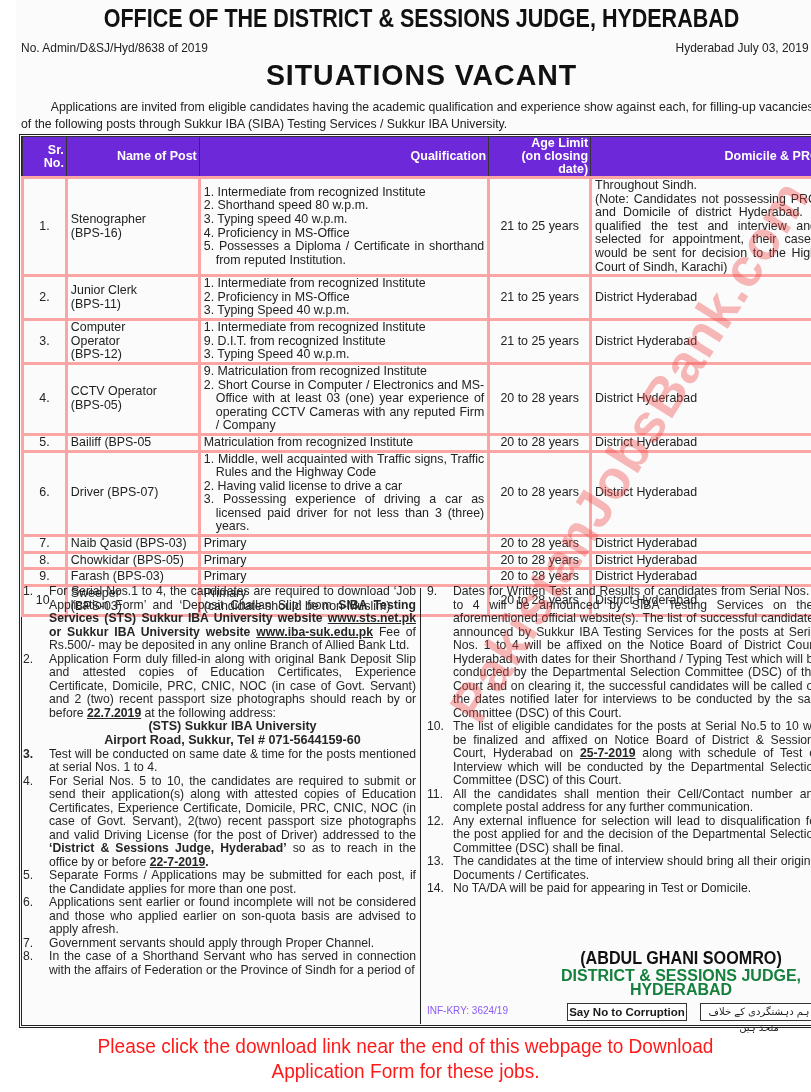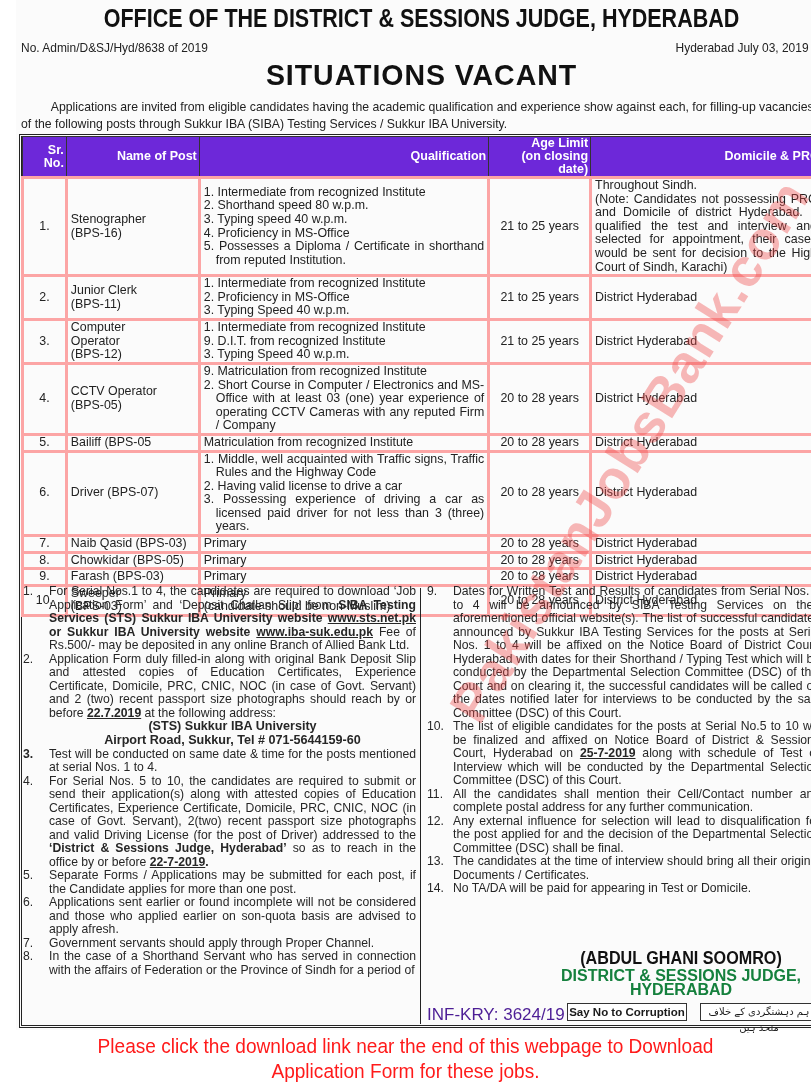--- a/index.html
+++ b/index.html
@@ -53,21 +53,21 @@
   .note { display: flex; text-align: justify; }
   .note .num { width: 26px; flex: 0 0 26px; }
   .note .txt { flex: 1; }
   .note.cont .txt { padding-left: 26px; }
   b.u { text-decoration: underline; }
   .addr { text-align: center; font-weight: bold; font-size: 12.6px; line-height: 13.8px; padding-left: 26px; }
 
   .sig { position: absolute; left: 540px; top: 947px; width: 250px; text-align: center; }
   .sig .nm { font-weight: bold; font-size: 19px; letter-spacing: 0px; transform: scaleX(0.85); transform-origin: center; color: #111; white-space: nowrap; }
   .sig .des { font-weight: bold; font-size: 16px; line-height: 14px; color: #15803d; }
-  .inf { position: absolute; left: 411px; top: 1005px; font-size: 17px; color: #4c1d95; }
+  .inf { position: absolute; left: 411px; top: 1005px; font-size: 10px; color: #8b5cf6; }
   .corrupt { position: absolute; left: 551px; top: 1003px; width: 120px; height: 18px; border: 1px solid #333; font-weight: bold; font-size: 11.5px; text-align: center; line-height: 16px; background: #fff; }
   .urdu { position: absolute; left: 684px; top: 1003px; width: 118px; height: 18px; border: 1px solid #333; font-size: 10px; text-align: center; line-height: 16px; background: #fff; direction: rtl; font-family: "DejaVu Sans", sans-serif; }
 
   .watermark {
     position: absolute; left: 300px; top: 420px; font-size: 54px; font-weight: bold;
     color: rgba(240, 70, 70, 0.38); transform: rotate(-58deg); transform-origin: center;
     white-space: nowrap; pointer-events: none; letter-spacing: 1px;
   }
 
   .download-msg {

